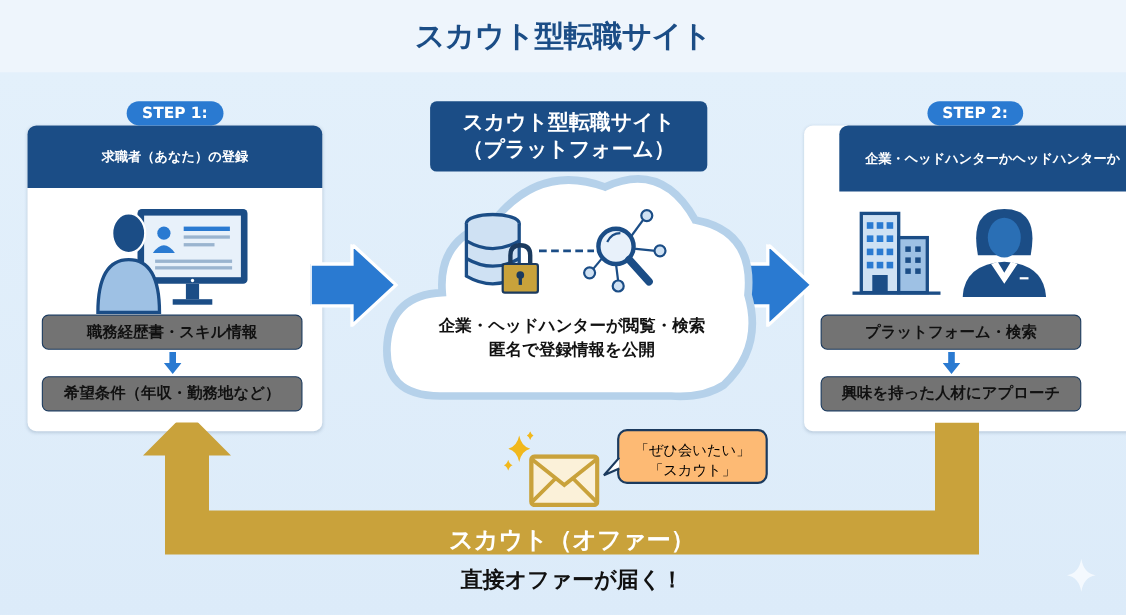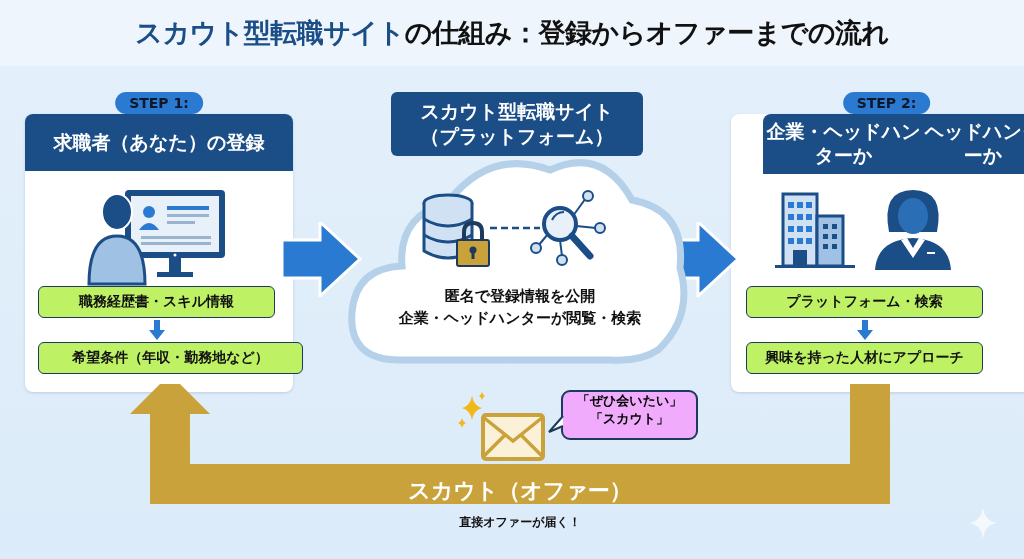--- a/index.html
+++ b/index.html
@@ -24,30 +24,30 @@
   
   .card {
     position: absolute; background: #fff; border-radius: 8px;
     box-shadow: 0 1px 3px rgba(30,60,100,0.18);
     overflow: visible;
   }
   .card-head {
     background: #1b4d86; color: #fff; font-weight: bold;
     border-radius: 8px 8px 0 0; text-align: center;
     display: flex; align-items: center; justify-content: center;
-    font-size: 19px; line-height: 1.25;
+    font-size: 12px; line-height: 1.25;
   }
   .step-pill {
     position: absolute; top: -22px; left: 50%; transform: translateX(-50%);
-    background: #2a7ad1; color: #0f172a; font-weight: bold; font-size: 14px;
+    background: #2a7ad1; color: #ffffff; font-weight: bold; font-size: 14px;
     padding: 3px 14px; border-radius: 14px; white-space: nowrap;
   }
   .info-box {
     position: absolute; border: 1.5px solid #1b3a5e; border-radius: 6px;
-    background: #bef264; text-align: center; font-weight: bold; font-size: 14px;
+    background: #737373; text-align: center; font-weight: bold; font-size: 14px;
     color: #111; display: flex; align-items: center; justify-content: center;
     white-space: nowrap;
   }
   .down-arrow { position: absolute; }
   .big-arrow { position: absolute; }
   .center-label {
     position: absolute; left: 391px; top: 92px; width: 252px; height: 64px;
     background: #1b4d86; color: #fff; border-radius: 6px;
     font-weight: bold; font-size: 19px; text-align: center;
     display: flex; flex-direction: column; align-items: center; justify-content: center;
@@ -56,36 +56,35 @@
   .cloud-text {
     position: absolute; left: 360px; top: 286px; width: 320px; text-align: center;
     font-weight: bold; font-size: 15px; color: #111; line-height: 1.45; z-index: 3;
   }
   .scout-label {
     position: absolute; left: 380px; top: 476px; width: 280px; text-align: center;
     color: #fff; font-weight: bold; font-size: 22px; z-index: 4;
   }
   .offer-text {
     position: absolute; left: 380px; top: 514px; width: 280px; text-align: center;
-    color: #111; font-weight: bold; font-size: 12px;
+    color: #111; font-weight: bold; font-size: 20px;
   }
   .bubble {
     position: absolute; left: 561px; top: 390px; width: 137px; height: 50px;
-    background: #f0abfc; border: 2px solid #1b3a5e; border-radius: 9px;
-    text-align: center; font-weight: bold; font-size: 13px; line-height: 1.4;
-    display: flex; flex-direction: column; justify-content: flex-start; z-index: 4;
+    background: #fdba74; border: 2px solid #1b3a5e; border-radius: 9px;
+    text-align: center; font-weight: normal; font-size: 13px; line-height: 1.4;
+    display: flex; flex-direction: column; justify-content: flex-end; z-index: 4;
   }
   svg { display: block; }
 </style>
 </head>
 <body>
 
 <div class="titlebar">
   <span class="accent">スカウト型転職サイト</span>
-    <span>の仕組み：登録からオファーまでの流れ</span>
 </div>
 
 <div class="stage"></div>
 
 <svg class="big-arrow" style="left:130px;top:384px;z-index:2" width="770" height="125">
   <path d="M720 0 L760 0 L760 120 L20 120 L20 30 L0 30 L40 -10 L80 30 L60 30 L60 80 L720 80 Z" fill="#c9a23b"></path>
 </svg>
 
 <div class="card" style="left:25px;top:114px;width:268px;height:278px;">
   <div class="step-pill">STEP 1:</div>
@@ -105,21 +104,21 @@
       <rect x="82" y="74" width="12" height="14" fill="#1b4d86"></rect>
       <rect x="70" y="88" width="36" height="5" fill="#1b4d86"></rect>
       <ellipse cx="30" cy="28" rx="15" ry="18" fill="#1b4d86" stroke="#fff" stroke-width="2"></ellipse>
       <path d="M2 100 Q2 52 30 52 Q58 52 58 100 Z" fill="#9ec1e4" stroke="#1b4d86" stroke-width="3"></path>
     </svg>
   </span>
   <div class="info-box" style="left:13px;top:172px;width:237px;height:32px;">職務経歴書・スキル情報</div>
   <svg class="down-arrow" style="left:124px;top:206px;" width="16" height="20">
       <path d="M5 0 H11 V10 H16 L8 20 L0 10 H5 Z" fill="#2a7ad1"></path>
     </svg>
-  <div class="info-box" style="left:13px;top:228px;width:265px;height:32px;font-family:Liberation Mono, monospace;">希望条件（年収・勤務地など）</div>
+  <div class="info-box" style="left:13px;top:228px;width:237px;height:32px;font-family:Liberation Mono, monospace;">希望条件（年収・勤務地など）</div>
 </div>
 
 <svg class="big-arrow" style="left:282px;top:222px;z-index:1" width="80" height="75">
   <path d="M0 18 L38 18 L38 0 L78 37 L38 74 L38 56 L0 56 Z" fill="#2a7ad1" stroke="#fff" stroke-width="3"></path>
 </svg>
 
 <svg class="big-arrow" style="left:640px;top:222px;z-index:1" width="100" height="75">
   <path d="M0 18 L58 18 L58 0 L98 37 L58 74 L58 56 L0 56 Z" fill="#2a7ad1" stroke="#fff" stroke-width="3"></path>
 </svg>
 
@@ -160,22 +159,22 @@
       <circle cx="6" cy="58" r="5" fill="#cfe1f3" stroke="#1b4d86" stroke-width="2"></circle>
     <line x1="30" y1="50" x2="32" y2="66" stroke="#1b4d86" stroke-width="2"></line>
       <circle cx="32" cy="70" r="5" fill="#cfe1f3" stroke="#1b4d86" stroke-width="2"></circle>
     <circle cx="30" cy="34" r="16" fill="#e8f1fa" stroke="#1b4d86" stroke-width="4"></circle>
     <path d="M22 30 Q26 22 34 22" fill="none" stroke="#1b4d86" stroke-width="2"></path>
     <line x1="42" y1="46" x2="60" y2="66" stroke="#1b4d86" stroke-width="7" stroke-linecap="round"></line>
   </svg>
 </span>
 
 <div class="cloud-text">
+  <div>企業・ヘッドハンターが閲覧・検索</div>
   <div>匿名で登録情報を公開</div>
-  <div>企業・ヘッドハンターが閲覧・検索</div>
 </div>
 
 <div class="card" style="left:731px;top:114px;width:311px;height:278px;padding-left:32px;">
   <div class="step-pill">STEP 2:</div>
   <div class="card-head" style="height:60px;flex-direction:row;">
     <div>企業・ヘッドハンターか</div>
     <div>ヘッドハンターか</div>
   </div>
   <span style="position:absolute;left:42px;top:76px;">
     <svg width="84" height="80" viewBox="0 0 84 80">

